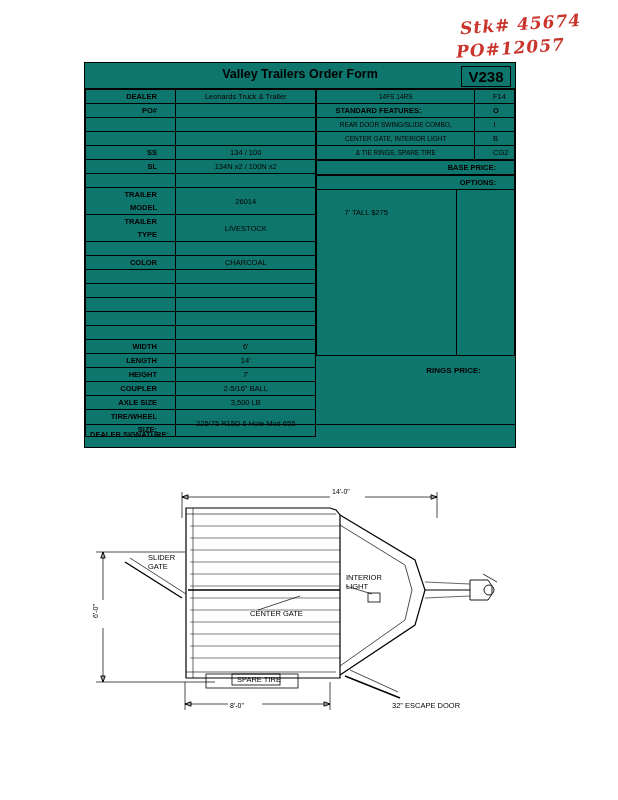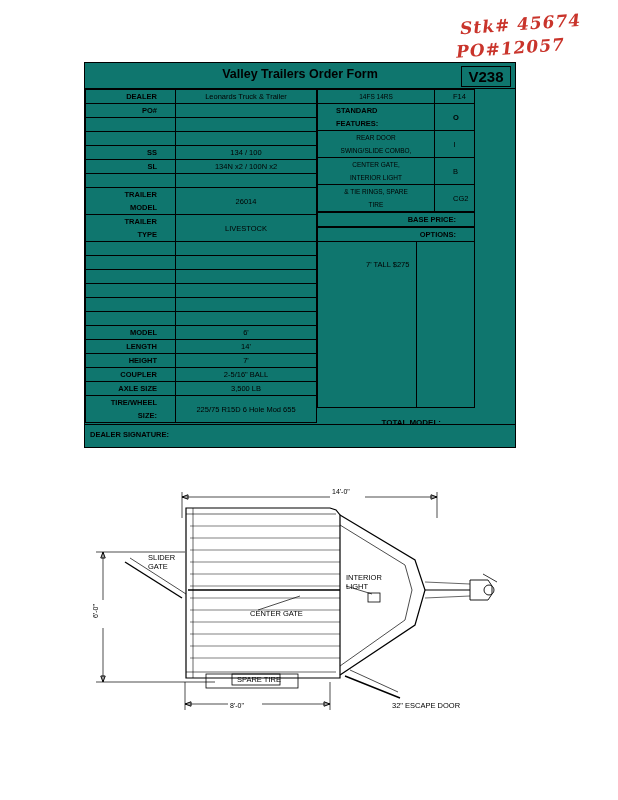--- a/index.html
+++ b/index.html
@@ -64,21 +64,21 @@
     font-size: 15px;
     font-weight: bold;
     line-height: 19px;
   }
 
   .cols {
     display: flex;
     height: 360px;
   }
   .left-col  { width: 232px; border-right: 0px solid #000; }
-  .right-col { width: 158px; }
+  .right-col { width: 199px; }
 
   table.grid {
     border-collapse: collapse;
     width: 100%;
     table-layout: fixed;
   }
   table.grid td {
     border: 1px solid #000;
     height: 14px;
     font-size: 7.5px;
@@ -109,21 +109,21 @@
   }
   #options-box {
     border: 1px solid #000;
     border-top: none;
     height: 166px;
     position: relative;
     box-sizing: border-box;
   }
   #options-entry {
     position: absolute;
-    left: 48px;
+    left: 27px;
     top: 18px;
     font-size: 7.5px;
   }
   #options-side {
     position: absolute;
     right: 0;
     top: 0;
     width: 58px;
     height: 100%;
     border-left: 1px solid #000;
@@ -247,41 +247,45 @@
         </tr>
         <tr>
           <td class="lbl">TRAILER TYPE</td>
           <td class="val">LIVESTOCK</td>
         </tr>
         <tr>
           <td class="lbl"></td>
           <td class="val"></td>
         </tr>
         <tr>
-          <td class="lbl"></td>
-          <td class="val"></td>
-        </tr>
-        <tr>
-          <td class="lbl"></td>
-          <td class="val"></td>
-        </tr>
-        <tr>
-          <td class="lbl"></td>
-          <td class="val"></td>
-        </tr>
-        <tr>
-          <td class="lbl"></td>
-          <td class="val"></td>
-        </tr>
-        <tr>
-          <td class="lbl"></td>
-          <td class="val"></td>
-        </tr>
-        <tr>
-          <td class="lbl">MODEL</td>
+          <td class="lbl">COLOR</td>
+          <td class="val">CHARCOAL</td>
+        </tr>
+        <tr>
+          <td class="lbl"></td>
+          <td class="val"></td>
+        </tr>
+        <tr>
+          <td class="lbl"></td>
+          <td class="val"></td>
+        </tr>
+        <tr>
+          <td class="lbl"></td>
+          <td class="val"></td>
+        </tr>
+        <tr>
+          <td class="lbl"></td>
+          <td class="val"></td>
+        </tr>
+        <tr>
+          <td class="lbl"></td>
+          <td class="val"></td>
+        </tr>
+        <tr>
+          <td class="lbl">WIDTH</td>
           <td class="val">6'</td>
         </tr>
         <tr>
           <td class="lbl">LENGTH</td>
           <td class="val">14'</td>
         </tr>
         <tr>
           <td class="lbl">HEIGHT</td>
           <td class="val">7'</td>
         </tr>
@@ -341,21 +345,21 @@
           <td>OPTIONS:</td>
         </tr>
       </tbody>
         </table>
 
       <div id="options-box">
         <div id="options-entry">7' TALL  $275</div>
         <div id="options-side"></div>
       </div>
 
-      <div class="total-row">TOTAL MODEL:</div>
+      <div class="total-row">RINGS PRICE:</div>
     </div>
   </div>
 
   <div id="sig-row">
     <div id="sig-label">DEALER SIGNATURE:</div>
   </div>
 </div>
 
 <div id="drawing">
   <svg width="618" height="290" viewBox="0 0 618 290">

